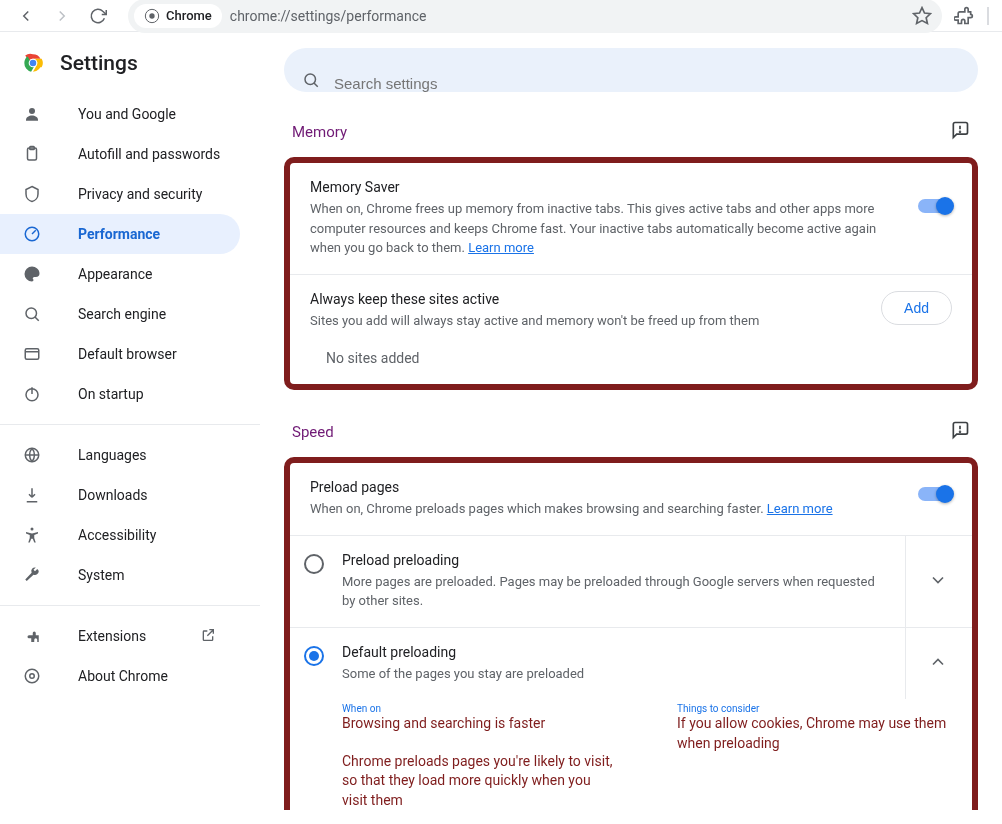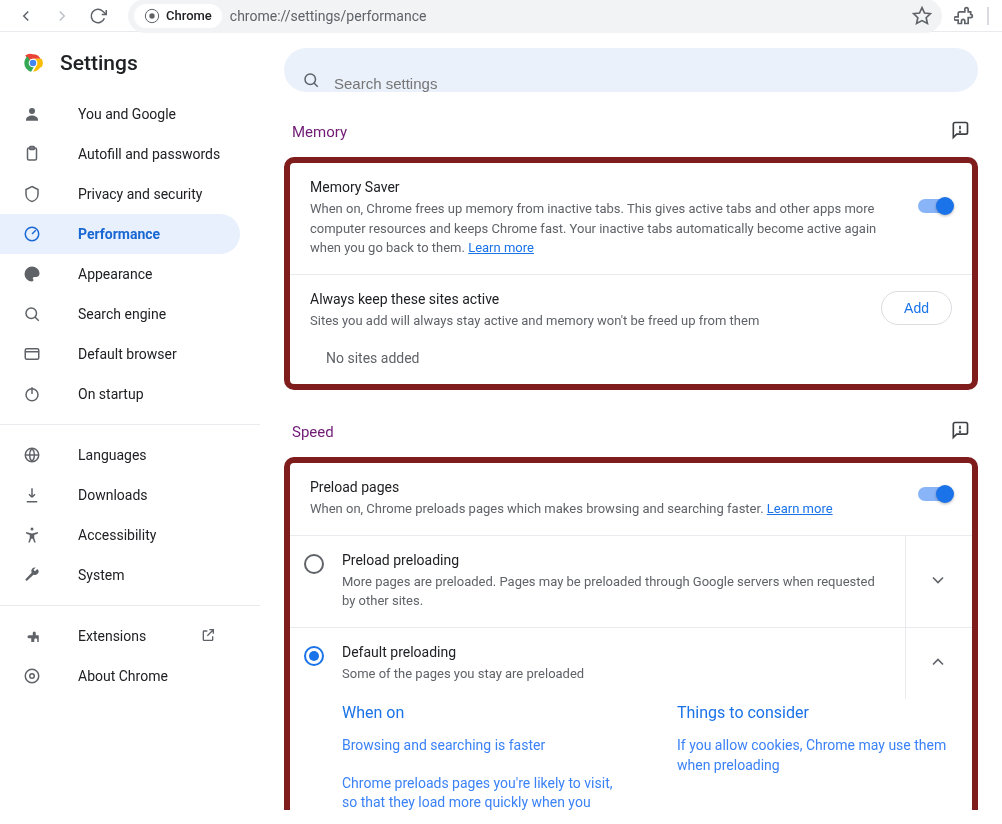--- a/index.html
+++ b/index.html
@@ -46,22 +46,22 @@
 .empty-msg { padding: 4px 20px 18px 36px; font-size: 14px; color: #5f6368; }
 
 .radio-row { display: flex; align-items: flex-start; padding: 16px 20px 16px 14px; gap: 18px; border-top: 1px solid #e8eaed; }
 .radio { width: 20px; height: 20px; border: 2px solid #5f6368; border-radius: 50%; flex-shrink: 0; margin-top: 2px; position: relative; cursor: pointer; }
 .radio.checked { border-color: #1a73e8; }
 .radio.checked::after { content:''; position:absolute; width:10px; height:10px; background:#1a73e8; border-radius:50%; top:3px; left:3px; }
 .radio-body { flex: 1; }
 .expand-icon { color: #5f6368; cursor: pointer; padding: 4px; align-self: center; }
 .preload-details { padding: 4px 20px 16px 52px; display: flex; gap: 60px; }
 .col { flex: 1; }
-.col-title { color: #1a73e8; font-size: 16px; margin-bottom: 14px; }
-.col-text { font-size: 14px; color: #3b82f6; margin-bottom: 18px; line-height: 1.4; }
+.col-title { color: #1a73e8; font-size: 10px; }
+.col-text { font-size: 14px; color: #7f1d1d; margin-bottom: 18px; line-height: 1.4; }
 .vdiv { width: 1px; background: #e8eaed; align-self: stretch; margin-top: -16px; margin-bottom: -16px; }
 </style>
 </head>
 <body>
 
 <div class="browser-bar">
   <div class="nav-icon">
       <svg width="18" height="18" viewBox="0 0 24 24" fill="none" stroke="currentColor" stroke-width="2">
         <polyline points="15 18 9 12 15 6"></polyline>
       </svg>

